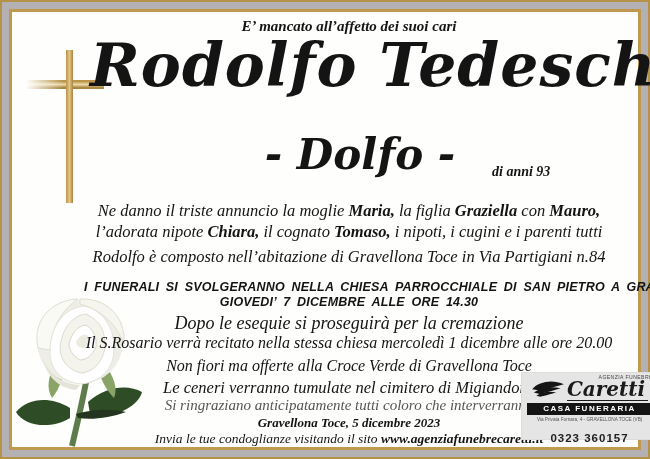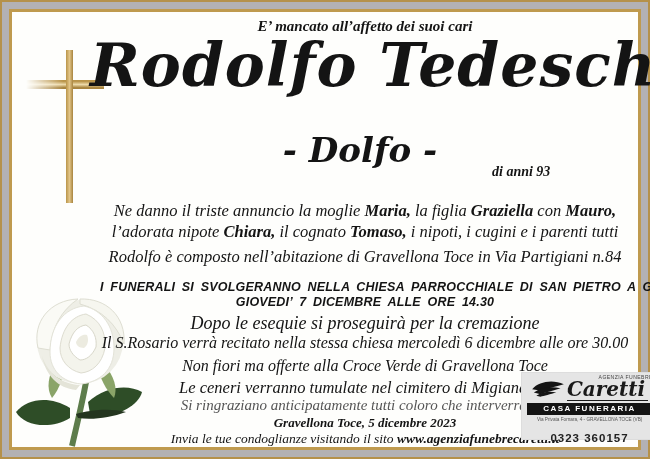--- a/index.html
+++ b/index.html
@@ -23,26 +23,26 @@
     position:absolute;left:26px;top:80px;width:78px;height:9px;
     background:linear-gradient(to bottom,#b99449 15%,#ecd9a8 50%,#a8843e 85%);
     -webkit-mask-image:linear-gradient(to right,transparent,#000 48%);
     mask-image:linear-gradient(to right,transparent,#000 48%);
   }
 
   
   .rose{position:absolute;left:6px;top:290px;width:150px;height:158px;}
 
   
-  .ln{position:absolute;left:100px;width:530px;text-align:center;color:#141414;
+  .ln{position:absolute;left:84px;width:530px;text-align:center;color:#141414;
       font-style:italic;white-space:nowrap;}
   .ln-intro{top:18px;font-size:15px;font-weight:bold;}
   .ln-name{top:30px;left:90px;width:540px;font-size:60px;font-weight:bold;
            font-family:"DejaVu Serif",serif;letter-spacing:1px;}
-  .ln-nick{top:130px;left:90px;width:540px;font-size:34px;font-weight:bold;
+  .ln-nick{top:130px;left:90px;width:540px;font-size:42px;font-weight:bold;
            font-family:"DejaVu Serif",serif;}
   .ln-age{position:absolute;left:492px;top:164px;font-size:14px;font-weight:bold;
           font-style:italic;color:#141414;white-space:nowrap;}
   .ln-fam1{top:201px;font-size:16.5px;}
   .ln-fam2{top:222px;font-size:16.5px;}
   .ln-repose{top:247px;font-size:16.5px;}
   .ln-fun{font-family:"Liberation Sans",sans-serif;font-weight:bold;
           font-size:12.5px;word-spacing:3px;letter-spacing:.2px;}
   .ln-fun1{top:280px;}
   .ln-fun2{top:295px;}
@@ -110,21 +110,21 @@
 <div class="ln ln-name">Rodolfo Tedeschi</div>
 <div class="ln ln-nick">- Dolfo -</div>
 <div class="ln-age">di anni 93</div>
 
 <div class="ln ln-fam1"><span>Ne danno il triste annuncio la moglie </span><span class="seg-b">Maria,</span><span> la figlia </span><span class="seg-b">Graziella</span><span> con </span><span class="seg-b">Mauro,</span></div>
 <div class="ln ln-fam2"><span>l’adorata nipote </span><span class="seg-b">Chiara,</span><span> il cognato </span><span class="seg-b">Tomaso,</span><span> i nipoti, i cugini e i parenti tutti</span></div>
 <div class="ln ln-repose">Rodolfo è composto nell’abitazione di Gravellona Toce in Via Partigiani n.84</div>
 <div class="ln ln-fun ln-fun1">I FUNERALI SI SVOLGERANNO NELLA CHIESA PARROCCHIALE DI SAN PIETRO A GRAVELLONA TOCE</div>
 <div class="ln ln-fun ln-fun2">GIOVEDI’ 7 DICEMBRE ALLE ORE 14.30</div>
 <div class="ln ln-crem">Dopo le esequie si proseguirà per la cremazione</div>
-<div class="ln ln-rosario">Il S.Rosario verrà recitato nella stessa chiesa mercoledì 6 dicembre alle ore 30.00</div>
+<div class="ln ln-rosario">Il S.Rosario verrà recitato nella stessa chiesa mercoledì 1 dicembre alle ore 20.00</div>
 <div class="ln ln-fiori">Non fiori ma offerte alla Croce Verde di Gravellona Toce</div>
 <div class="ln ln-ceneri">Le ceneri verranno tumulate nel cimitero di Migiandone</div>
 <div class="ln ln-thanks">Si ringraziano anticipatamente tutti coloro che interverranno</div>
 <div class="ln ln-date">Gravellona Toce, 5 dicembre 2023</div>
 <div class="ln ln-condol"><span>Invia le tue condoglianze visitando il sito </span><span class="seg-b">www.agenziafunebrecaretti.it</span></div>
 
 <div class="agency">
   <div class="agency-type">AGENZIA FUNEBRE</div>
   <div class="agency-brandrow">
     <svg class="wing" viewBox="0 0 40 24">

